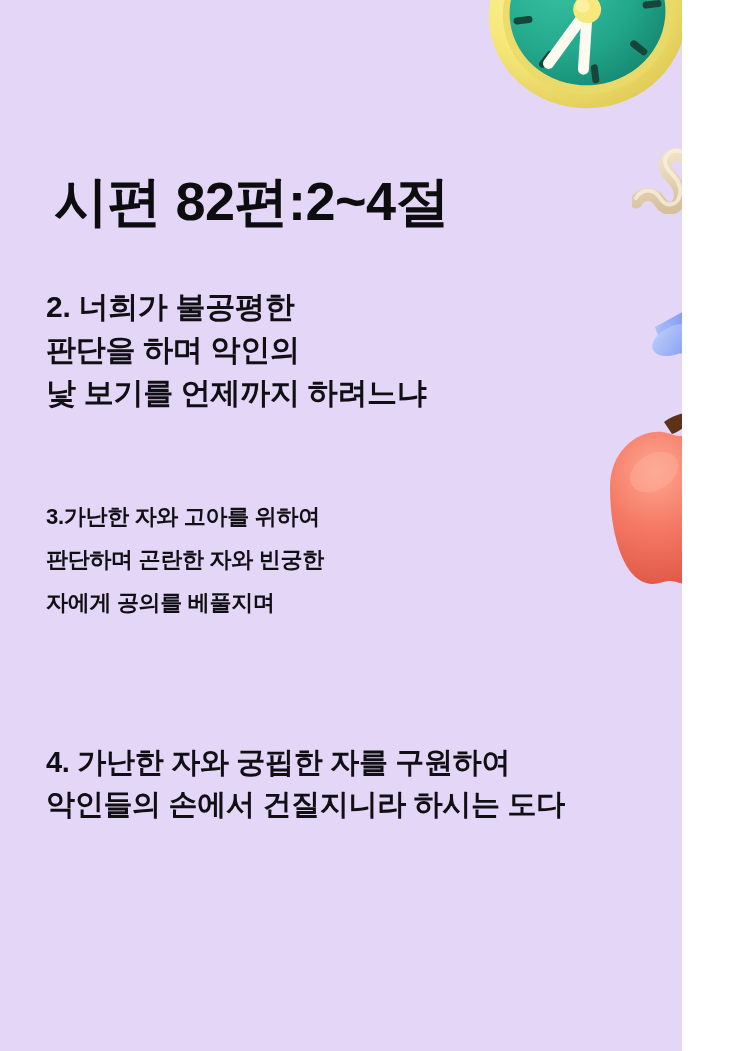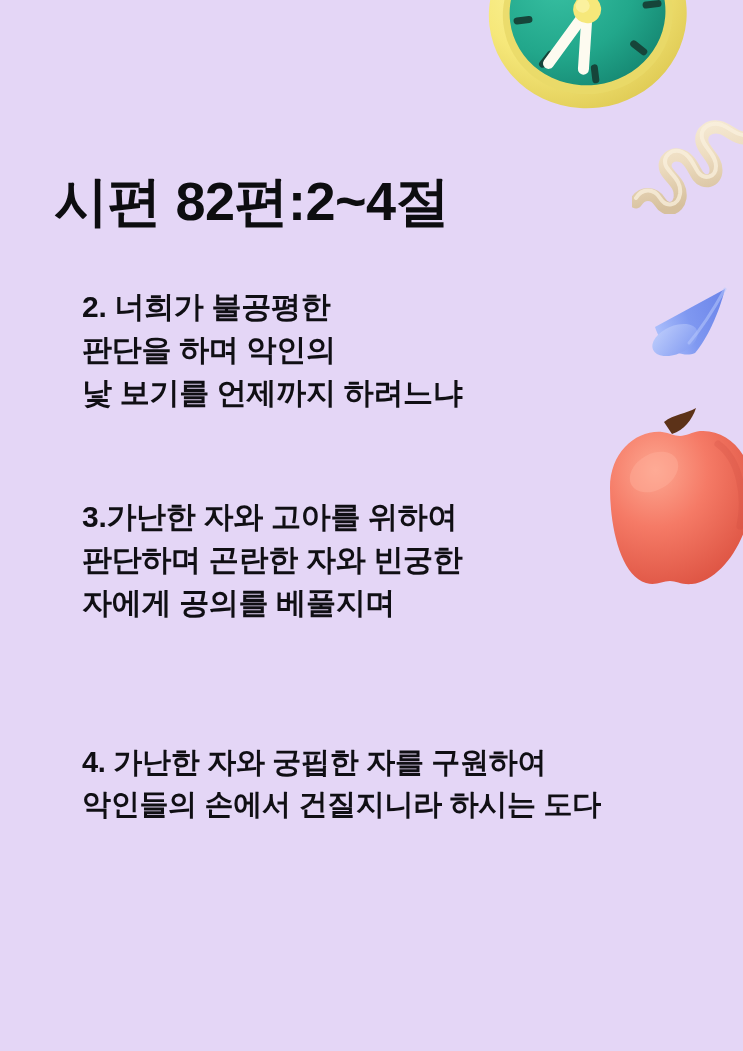--- a/index.html
+++ b/index.html
@@ -4,21 +4,21 @@
 <style>
   html, body {
     margin: 0;
     padding: 0;
   }
   body {
     font-family: "Liberation Sans", "DejaVu Sans", sans-serif;
   }
   #poster {
     position: relative;
-    width: 743px;
+    width: 682px;
     height: 1051px;
     background: #e4d6f6;
     overflow: hidden;
   }
 
   
   .decor-layer {
     position: absolute;
     inset: 0;
     pointer-events: none;
@@ -77,31 +77,30 @@
     line-height: 1.15;
     white-space: pre;
   }
 
   .verse-block {
     position: absolute;
     left: 46px;
     color: #100f14;
     font-weight: 700;
     white-space: pre-line;
-    margin-left: 36px;
   }
   #verse-2 {
     top: 285px;
     font-size: 30px;
     line-height: 43px;
     letter-spacing: -0.3px;
   }
   #verse-3 {
     top: 495px;
-    font-size: 30px;
+    font-size: 22px;
     line-height: 43px;
     letter-spacing: -0.3px;
   }
   #verse-4 {
     top: 741px;
     font-size: 29px;
     line-height: 42px;
     letter-spacing: -0.3px;
   }
 </style>

